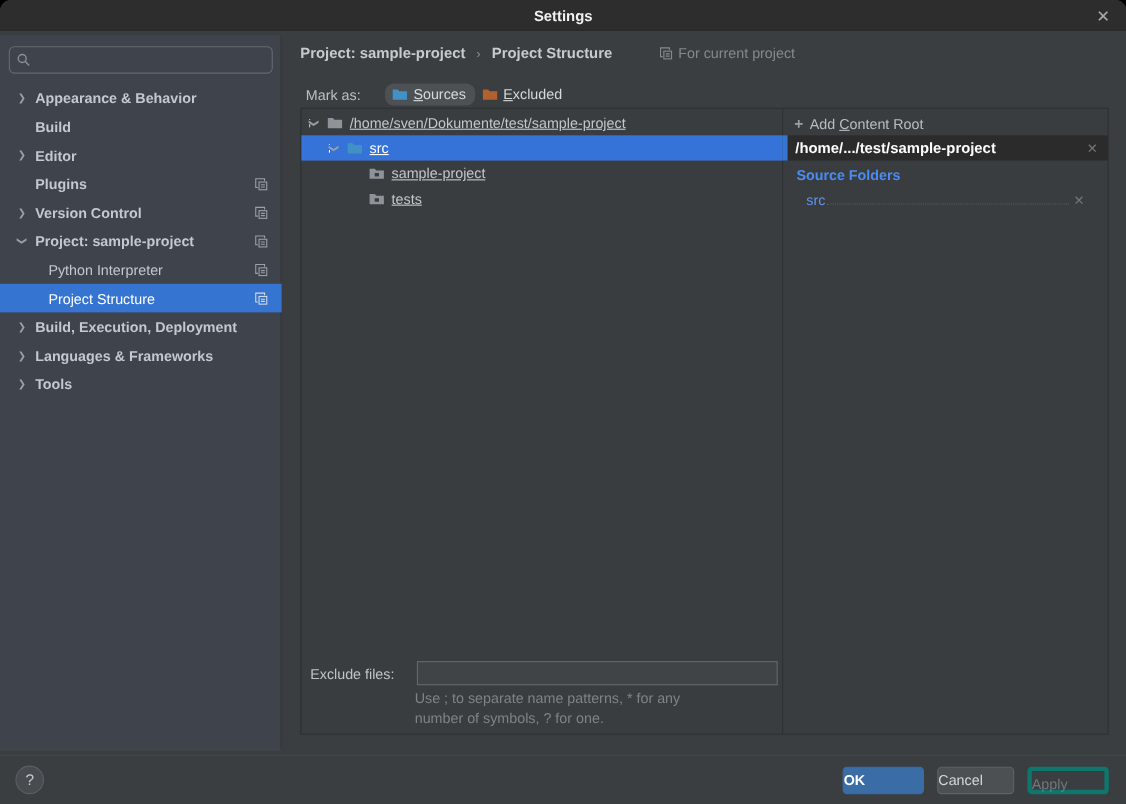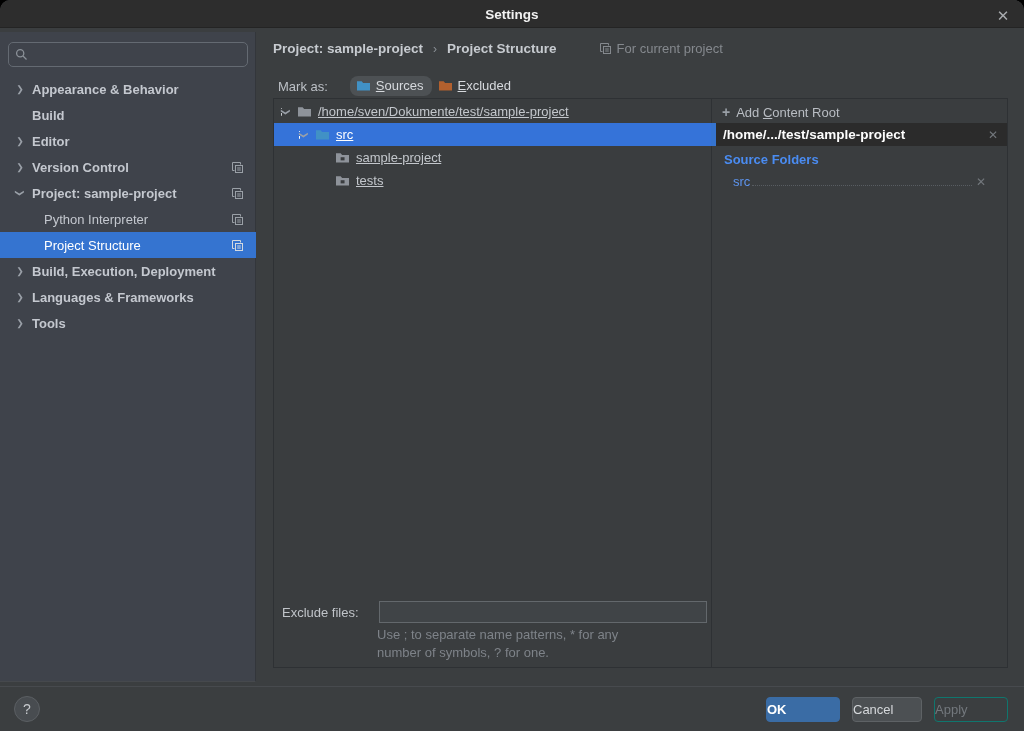--- a/index.html
+++ b/index.html
@@ -85,21 +85,21 @@
   .footer { position:absolute; left:0; bottom:0; width:100%; height:45px;
     background:#3b3e40; border-top:1px solid #474a4e; }
   .help-btn { position:absolute; left:14px; top:9px; width:26px; height:26px; border-radius:50%;
     background:#484c50; border:1px solid #5b5f63; color:#c6c9cd; font-size:14px;
     text-align:center; line-height:24px; cursor:pointer; }
   .btns { position:absolute; right:16px; top:10px; display:flex; gap:12px; }
   .btn { height:25px; border-radius:4px; font-family:"Liberation Sans",sans-serif;
     font-size:13px; text-align:left; cursor:pointer; line-height:23px; }
   .btn-ok { width:74px; background:#3a6ca5; border:1px solid #3a6ca5; color:#fff; font-weight:bold; }
   .btn-cancel { width:70px; background:#4c5053; border:1px solid #5e6265; color:#d5d8db; }
-  .btn-apply { width:74px; background:transparent; border:1px solid #0f766e; color:#73787d; }
+  .btn-apply { width:74px; background:transparent; border:4px solid #0f766e; color:#73787d; }
 
   svg { display:block; }
 </style>
 </head>
 <body>
 
 <div class="window">
 
   <div class="titlebar">
     <div class="title">Settings</div>
@@ -122,20 +122,30 @@
         <span>Appearance &amp; Behavior</span>
       </div>
       <div class="nav-item">
         <span>Build</span>
       </div>
       <div class="nav-item">
         <span class="chev">❯</span>
         <span>Editor</span>
       </div>
       <div class="nav-item">
+        <span>Plugins</span>
+        <span class="pp-icon">
+          <svg width="13" height="13" viewBox="0 0 13 13" fill="none" stroke="#9aa0a7" stroke-width="1">
+            <path d="M3.5 9.5 h-2 v-8 h8 v2"></path>
+              <rect x="4.5" y="4.5" width="7" height="7" fill="#3f434b"></rect>
+            <path d="M6.2 7 h3.6 M6.2 9 h3.6"></path>
+          </svg>
+        </span>
+      </div>
+      <div class="nav-item">
         <span class="chev">❯</span>
         <span>Version Control</span>
         <span class="pp-icon">
           <svg width="13" height="13" viewBox="0 0 13 13" fill="none" stroke="#9aa0a7" stroke-width="1">
             <path d="M3.5 9.5 h-2 v-8 h8 v2"></path>
               <rect x="4.5" y="4.5" width="7" height="7" fill="#3f434b"></rect>
             <path d="M6.2 7 h3.6 M6.2 9 h3.6"></path>
           </svg>
         </span>
       </div>

